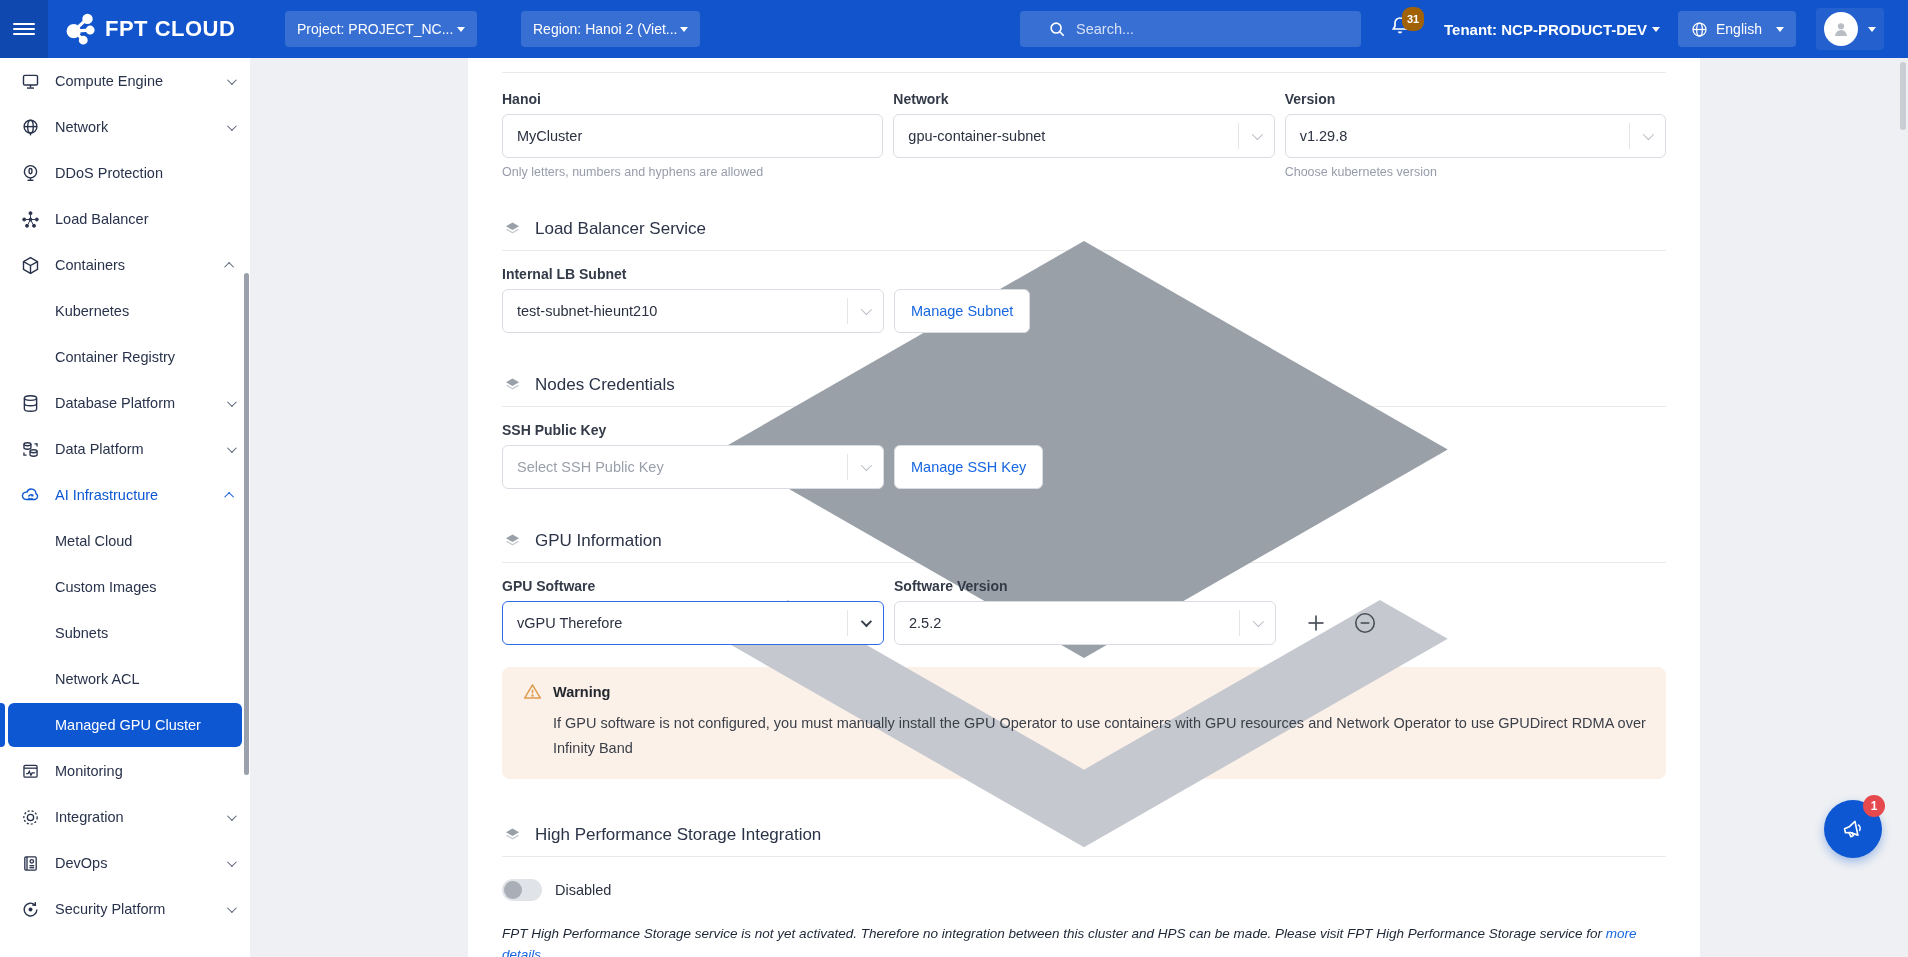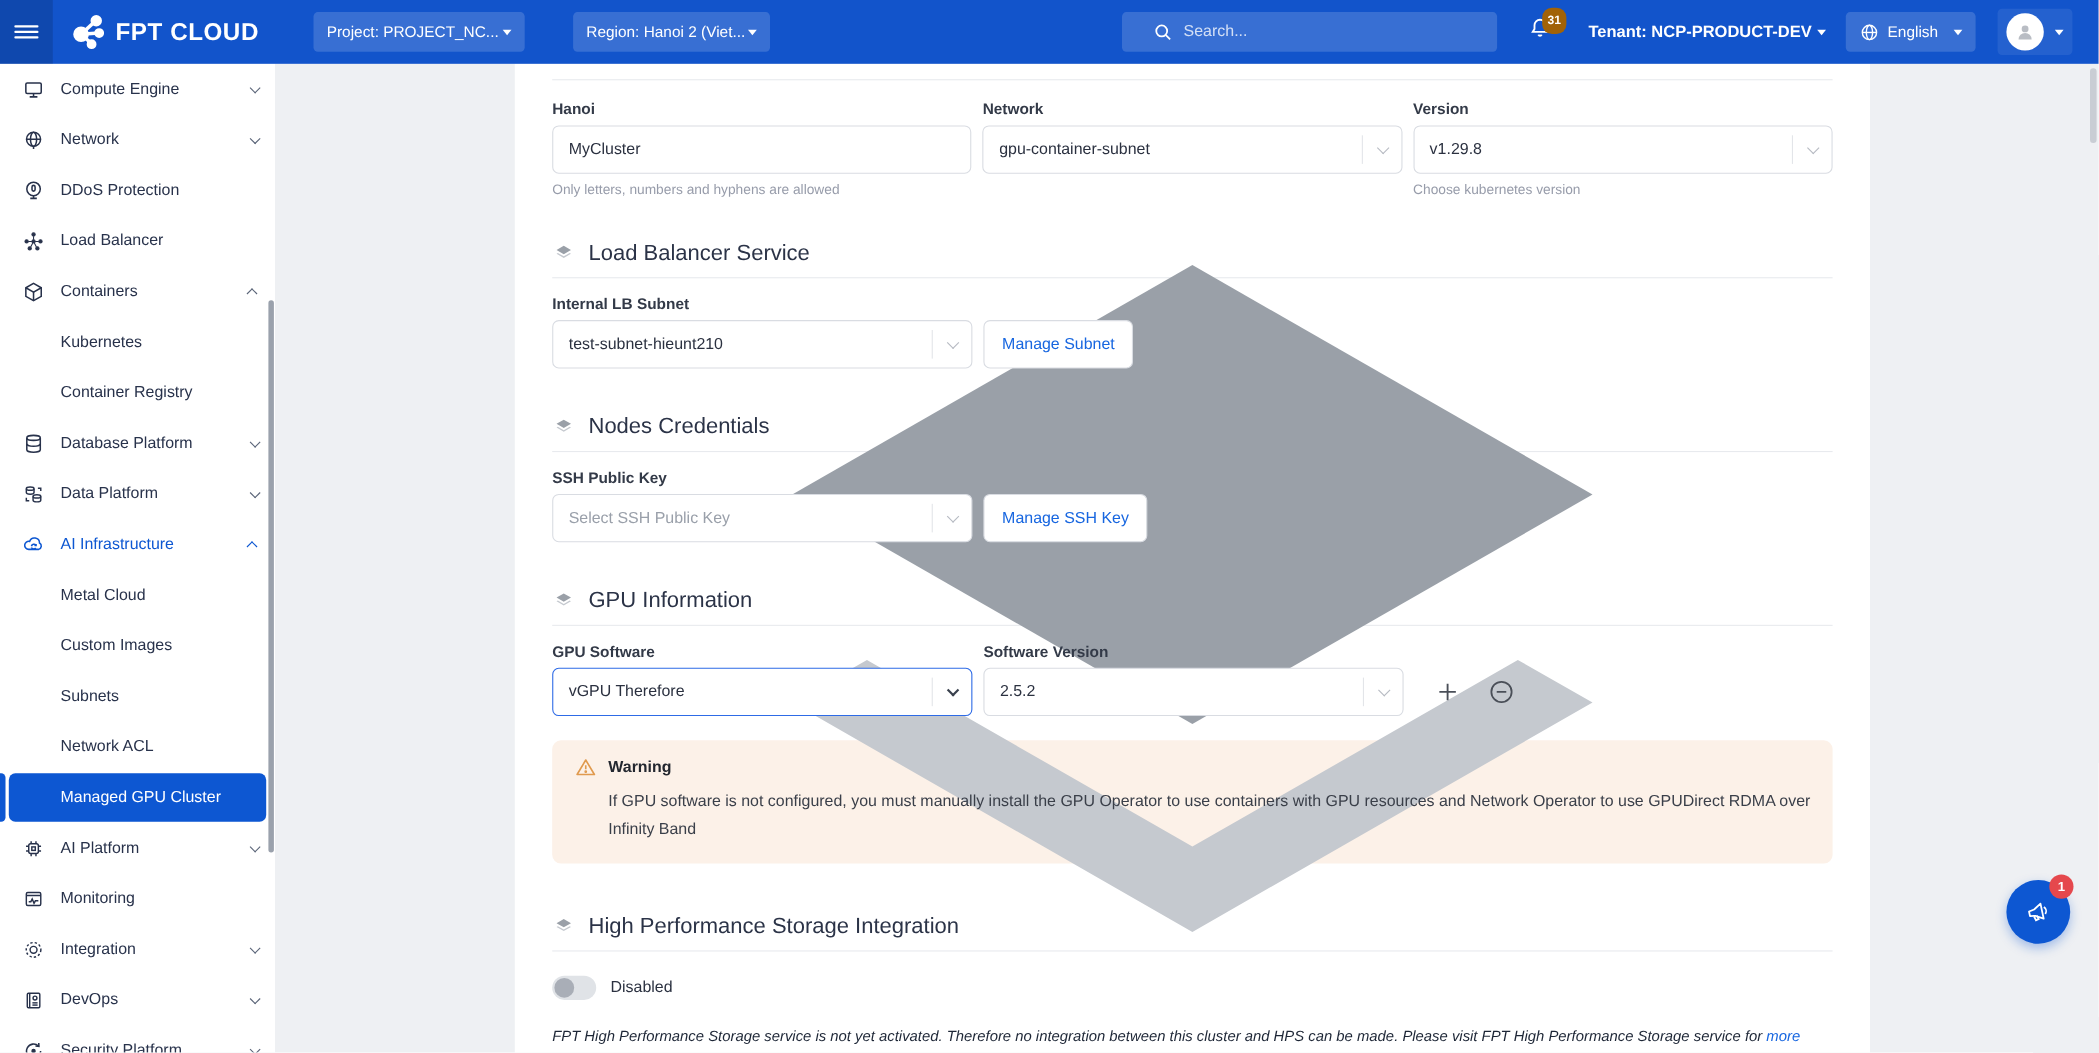--- a/index.html
+++ b/index.html
@@ -38,21 +38,21 @@
   .s-item.blue, .s-item.blue .s-icon { color:#0d57d2; }
   .s-item.blue .chev { border-color:#0d57d2; }
   .s-sub.selected { background:#0d57d2; color:#fff; border-radius:6px; margin:1px 8px; height:44px; padding-left:47px; }
   .accent-bar { position:absolute; left:0; top:645px; width:5px; height:44px; background:#0d57d2; border-radius:0 4px 4px 0; }
   .side-scroll { position:absolute; right:1px; top:215px; width:5px; height:502px; background:#9aa1ac; border-radius:3px; cursor:pointer; }
 
   
   .main { position:absolute; top:58px; left:250px; right:0; bottom:0; }
   .card { position:absolute; left:218px; top:0; width:1232px; background:#fff; padding:0 34px 10px 34px; overflow:hidden; }
 
-  .section-head { display:flex; align-items:center; gap:12px; font-size:20px; font-weight:500; color:#2b3347; }
+  .section-head { display:flex; align-items:flex-start; gap:12px; font-size:17px; font-weight:500; color:#2b3347; }
   .section-head .layers { width:21px; height:21px; }
   .divider { height:1px; background:#e8eaee; margin-top:10px; }
   .cut-head { margin-top:-11px; height:21px; }
 
   .row3 { display:grid; grid-template-columns:1fr 1fr 1fr; gap:10px; margin-top:18px; }
   .f-label { font-size:14px; font-weight:600; color:#333a48; margin-bottom:7px; }
   .control { height:44px; border:1px solid #d9dce2; border-radius:6px; background:#fff; display:flex; align-items:center; padding-left:14px; font-size:14.5px; color:#2b3140; cursor:pointer; }
   .control.text-input { cursor:text; }
   .suffix { margin-left:auto; display:flex; align-items:center; height:100%; padding-right:14px; }
   .suffix .vline { width:1px; height:26px; background:#e3e5e9; margin-right:13px; }
@@ -261,36 +261,20 @@
       <span>Subnets</span>
     </div>
     <div class="s-item s-sub">
       <span>Network ACL</span>
     </div>
     <div class="s-item s-sub selected">
       <span>Managed GPU Cluster</span>
     </div>
     <div class="s-item">
       <svg class="s-icon" viewBox="0 0 24 24" fill="none" stroke="currentColor" stroke-width="1.5">
-          <rect x="7" y="7" width="10" height="10" rx="2"></rect>
-          <rect x="10.2" y="10.2" width="3.6" height="3.6"></rect>
-          <line x1="9.5" y1="4.2" x2="9.5" y2="7"></line>
-          <line x1="14.5" y1="4.2" x2="14.5" y2="7"></line>
-          <line x1="9.5" y1="17" x2="9.5" y2="19.8"></line>
-          <line x1="14.5" y1="17" x2="14.5" y2="19.8"></line>
-          <line x1="4.2" y1="9.5" x2="7" y2="9.5"></line>
-          <line x1="4.2" y1="14.5" x2="7" y2="14.5"></line>
-          <line x1="17" y1="9.5" x2="19.8" y2="9.5"></line>
-          <line x1="17" y1="14.5" x2="19.8" y2="14.5"></line>
-        </svg>
-      <span>AI Platform</span>
-      <span class="chev"></span>
-    </div>
-    <div class="s-item">
-      <svg class="s-icon" viewBox="0 0 24 24" fill="none" stroke="currentColor" stroke-width="1.5">
           <rect x="4.5" y="5" width="15" height="13.5" rx="1.5"></rect>
           <line x1="4.5" y1="8.2" x2="19.5" y2="8.2"></line>
           <polyline points="7,14.5 9.2,14.5 10.6,11.8 12.5,16.2 13.9,13.6 17,13.6"></polyline>
         </svg>
       <span>Monitoring</span>
     </div>
     <div class="s-item">
       <svg class="s-icon" viewBox="0 0 24 24" fill="none" stroke="currentColor" stroke-width="1.5">
           <circle cx="12" cy="12" r="7.6" stroke-dasharray="2.4 2.2"></circle>
           <circle cx="12" cy="12" r="3.6"></circle>

